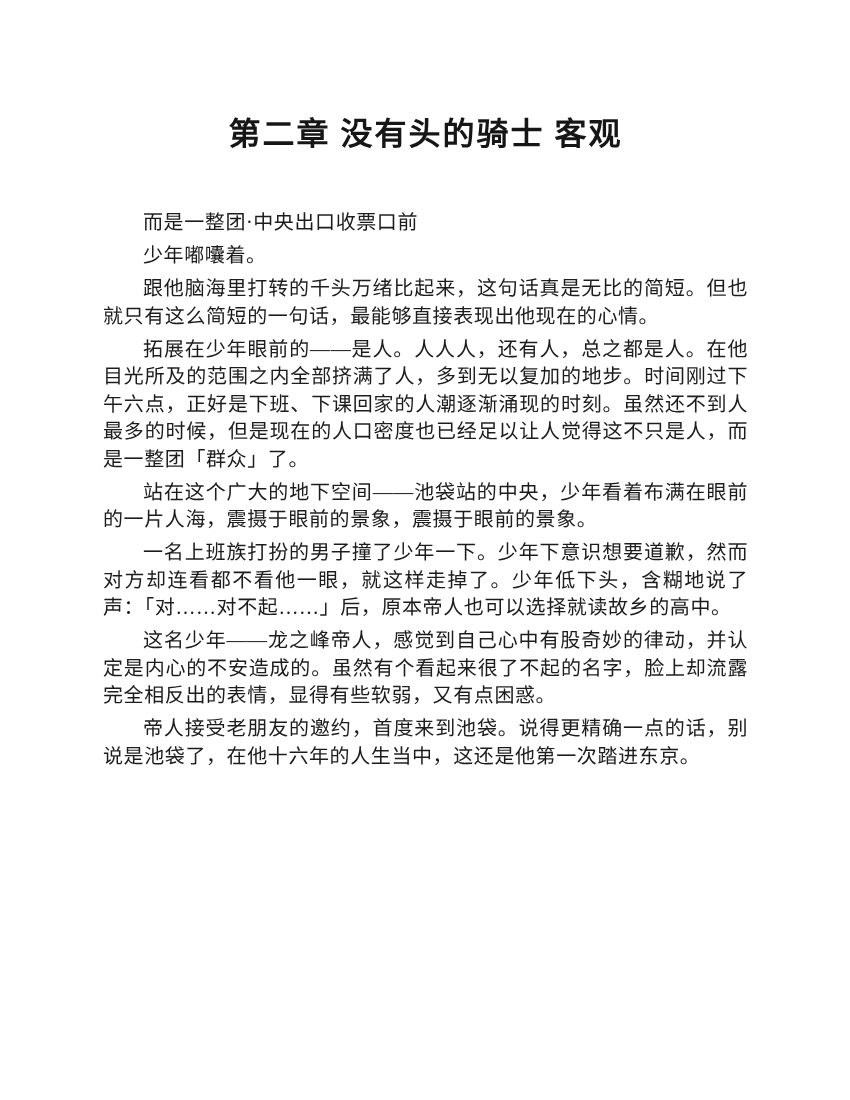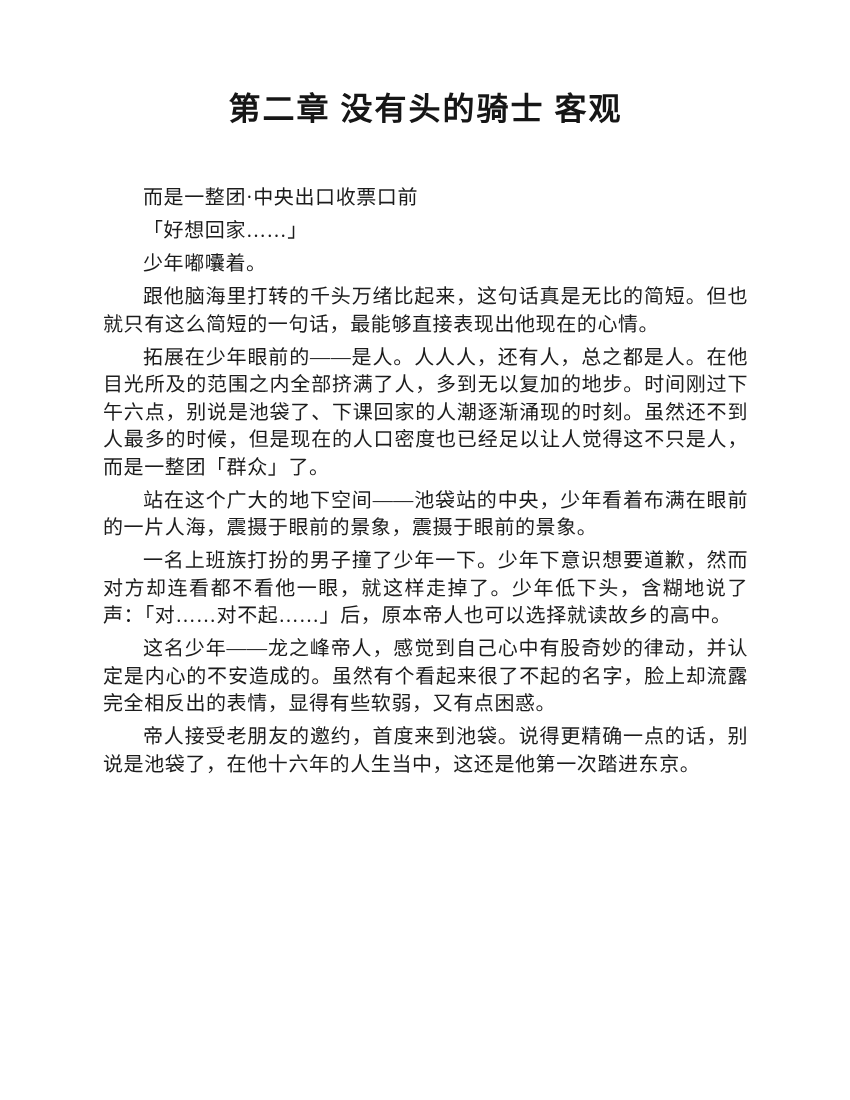--- a/index.html
+++ b/index.html
@@ -6,21 +6,21 @@
     margin: 0;
     padding: 0;
     background: #ffffff;
   }
   .page {
     position: relative;
     width: 850px;
     height: 980px;
     background: #ffffff;
     box-sizing: border-box;
-    padding: 86px 102px 0 103px;
+    padding: 111px 102px 0 103px;
     overflow: hidden;
     font-family: "Liberation Serif", "DejaVu Serif", serif;
     color: #1c1c1c;
   }
   .chapter-title {
     margin: 0 0 52px 0;
     font-size: 32px;
     line-height: 46px;
     font-weight: bold;
     text-align: center;
@@ -38,22 +38,21 @@
     word-break: break-all;
   }
 </style>
 </head>
 <body>
 
 <div class="page">
   <h1 class="chapter-title">第二章 没有头的骑士 客观</h1>
   <div class="chapter-body" id="chapter-body">
       <p>而是一整团·中央出口收票口前</p>
-      <p>「好想回家……」</p>
       <p>少年嘟囔着。</p>
       <p>跟他脑海里打转的千头万绪比起来，这句话真是无比的简短。但也就只有这么简短的一句话，最能够直接表现出他现在的心情。</p>
-      <p>拓展在少年眼前的——是人。人人人，还有人，总之都是人。在他目光所及的范围之内全部挤满了人，多到无以复加的地步。时间刚过下午六点，别说是池袋了、下课回家的人潮逐渐涌现的时刻。虽然还不到人最多的时候，但是现在的人口密度也已经足以让人觉得这不只是人，而是一整团「群众」了。</p>
+      <p>拓展在少年眼前的——是人。人人人，还有人，总之都是人。在他目光所及的范围之内全部挤满了人，多到无以复加的地步。时间刚过下午六点，正好是下班、下课回家的人潮逐渐涌现的时刻。虽然还不到人最多的时候，但是现在的人口密度也已经足以让人觉得这不只是人，而是一整团「群众」了。</p>
       <p>站在这个广大的地下空间——池袋站的中央，少年看着布满在眼前的一片人海，震摄于眼前的景象，震摄于眼前的景象。</p>
       <p>一名上班族打扮的男子撞了少年一下。少年下意识想要道歉，然而对方却连看都不看他一眼，就这样走掉了。少年低下头，含糊地说了声：「对……对不起……」后，原本帝人也可以选择就读故乡的高中。</p>
       <p>这名少年——龙之峰帝人，感觉到自己心中有股奇妙的律动，并认定是内心的不安造成的。虽然有个看起来很了不起的名字，脸上却流露完全相反出的表情，显得有些软弱，又有点困惑。</p>
       <p>帝人接受老朋友的邀约，首度来到池袋。说得更精确一点的话，别说是池袋了，在他十六年的人生当中，这还是他第一次踏进东京。</p>
     </div>
 </div>
 
 </body></html>

